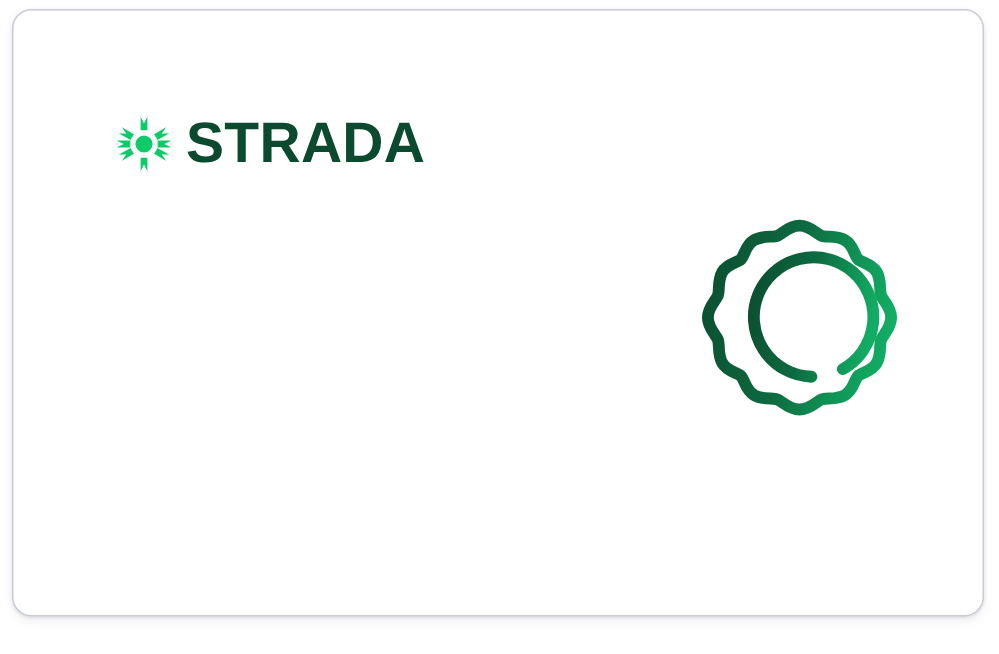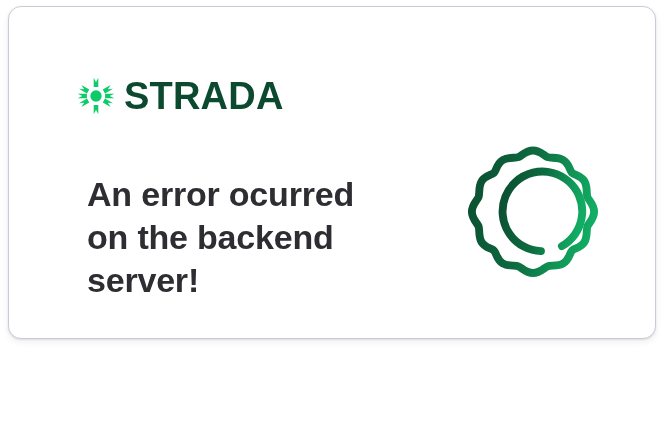--- a/index.html
+++ b/index.html
@@ -13,21 +13,21 @@
     font-family: "Liberation Sans", sans-serif;
     overflow: hidden;
   }
 
   
   #card-root {
     position: absolute;
     left: 8px;
     top: 6px;
     width: 648px;
-    height: 333px;
+    height: 405px;
     background: #ffffff;
     border-radius: 13px;
     border: 1px solid #c9ccd4;
     box-shadow: 0 1px 2px rgba(30, 35, 60, 0.10),
                 0 3px 7px rgba(30, 35, 60, 0.07);
     box-sizing: border-box;
     overflow: hidden;
   }
 
   
@@ -116,23 +116,20 @@
           </g>
 
           <circle cx="50" cy="50" r="15"></circle>
         </g>
       </svg>
     </span>
 
     <span id="brand-wordmark">STRADA</span>
   </div>
 
-  <div id="error-message">An error ocurred
-on the backend
-server!</div>
 
   <div id="gear-illustration">
     <svg viewBox="0 0 200 200" aria-hidden="true">
       <defs>
         <linearGradient id="gearGrad" x1="0" y1="0.35" x2="1" y2="0.55">
           <stop offset="0%" stop-color="#0b5132"></stop>
           <stop offset="45%" stop-color="#0d6b40"></stop>
           <stop offset="75%" stop-color="#109255"></stop>
           <stop offset="100%" stop-color="#12ad64"></stop>
         </linearGradient>

